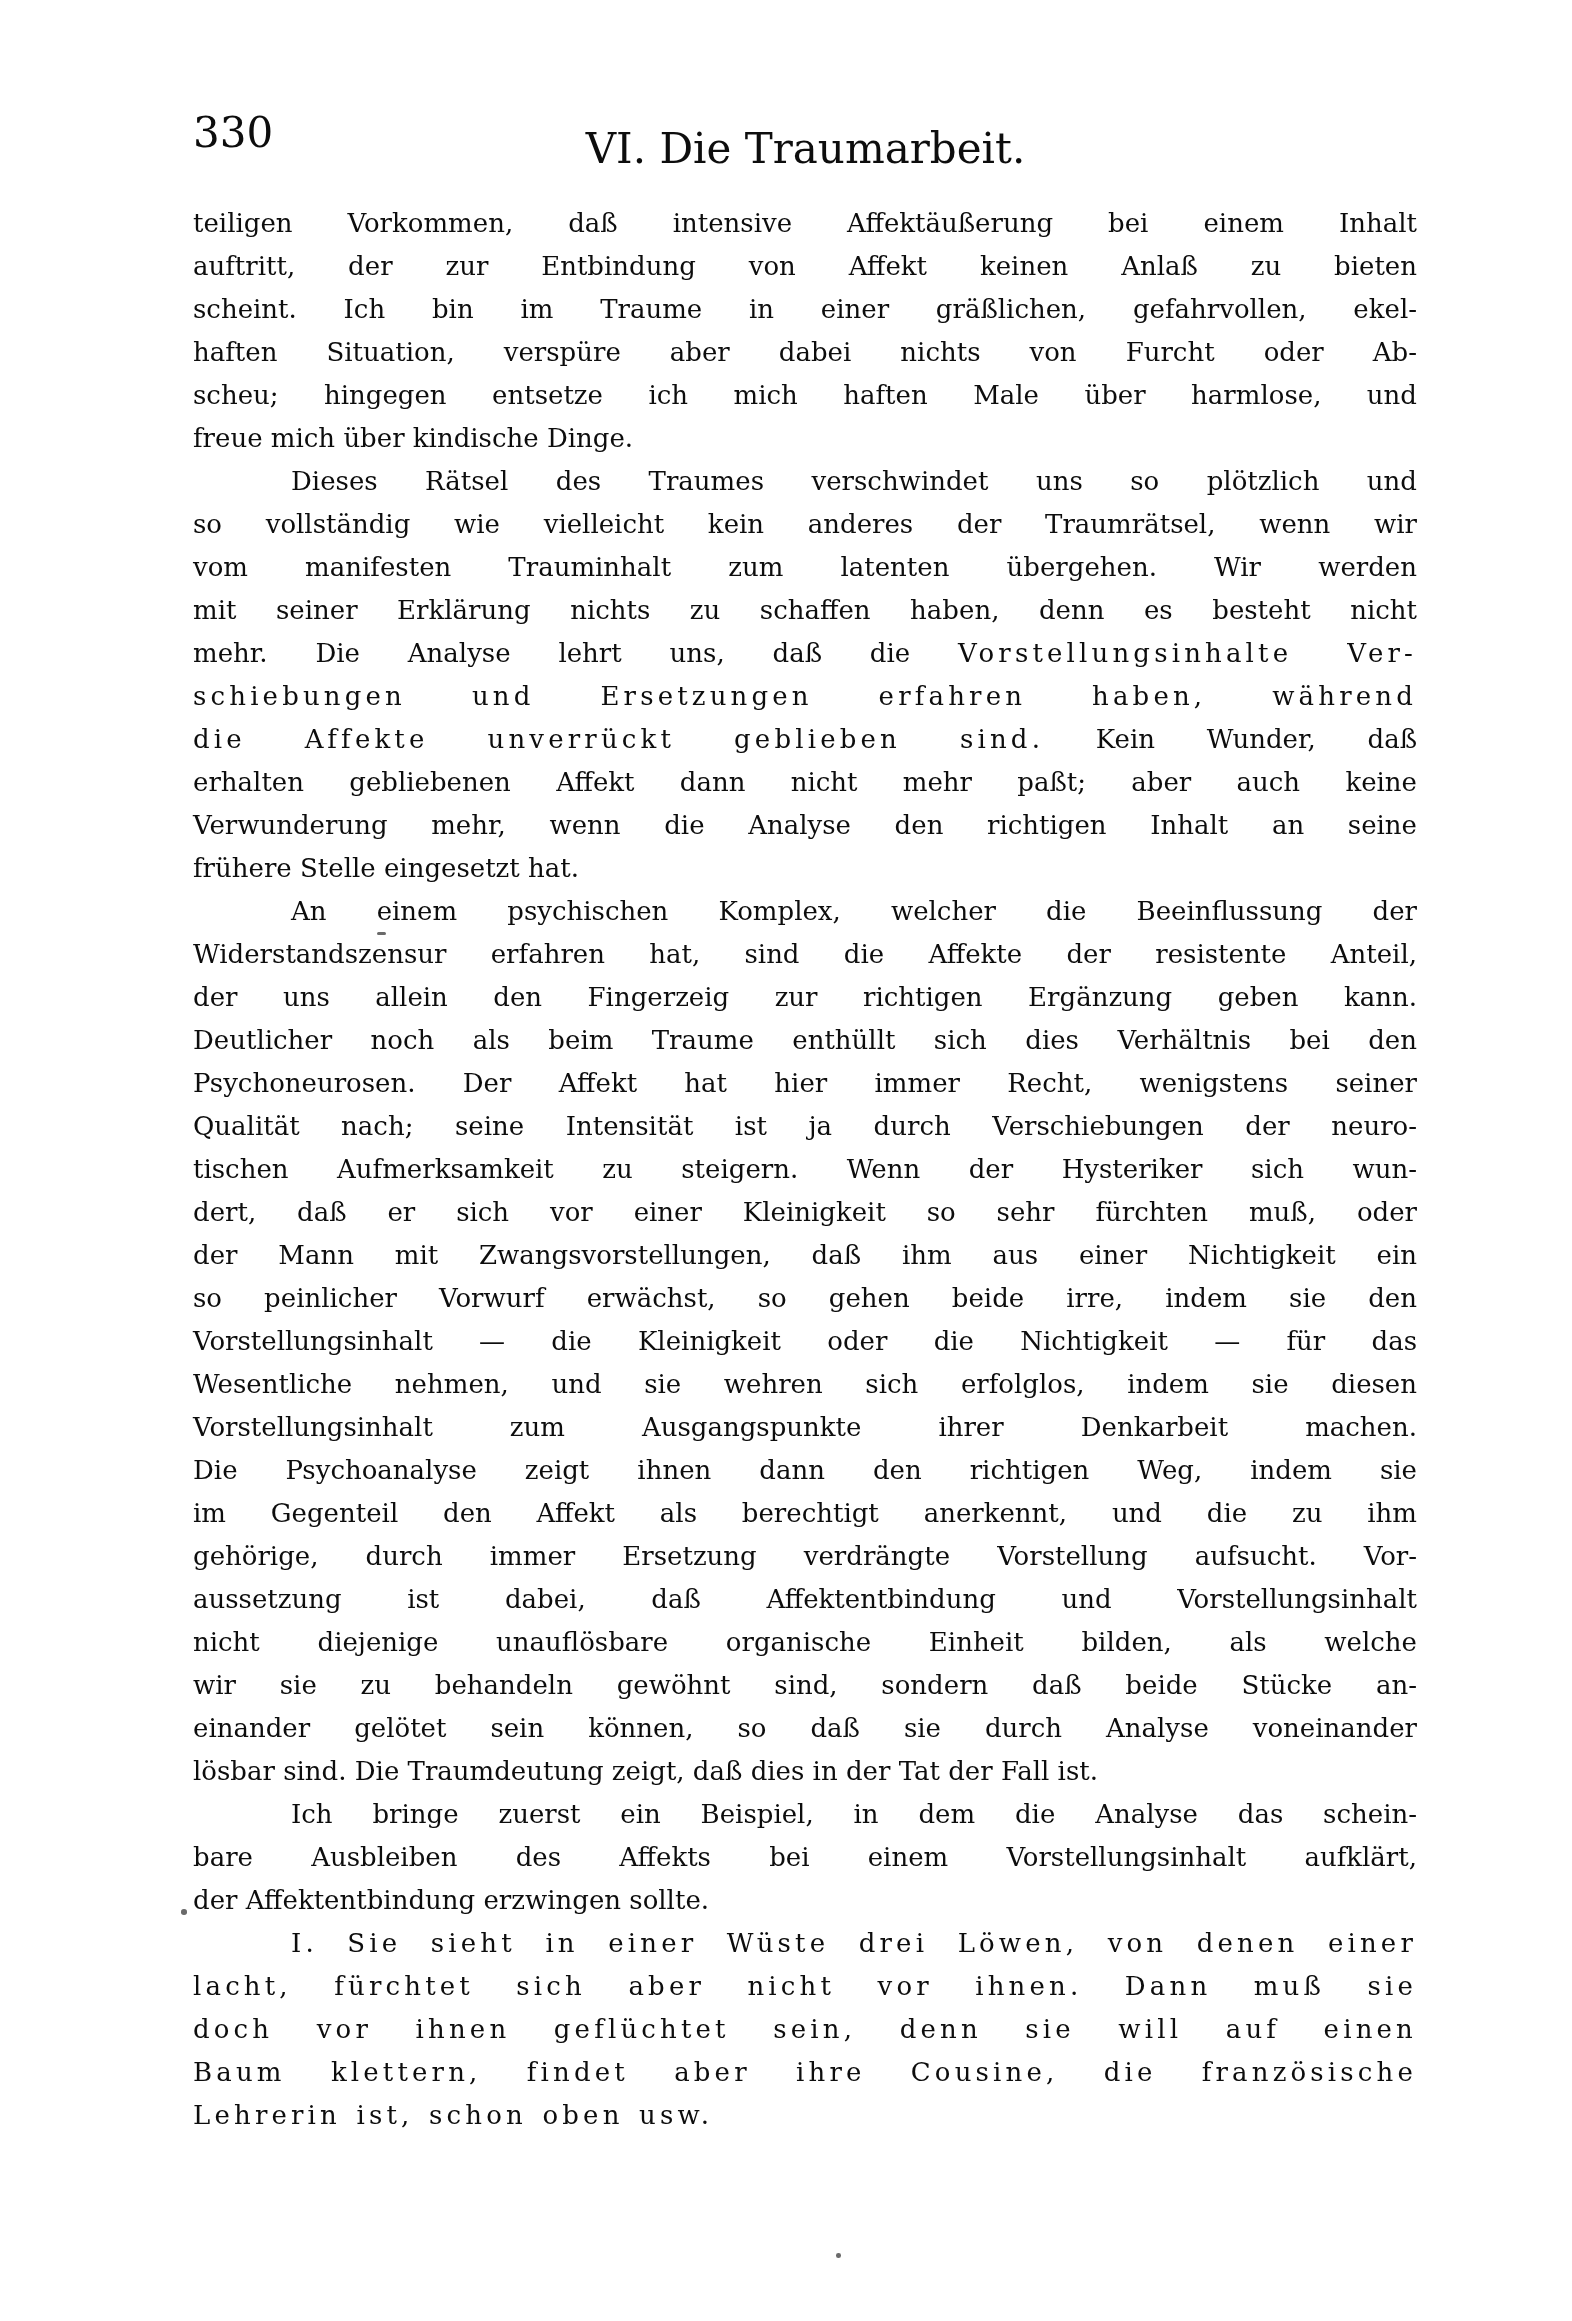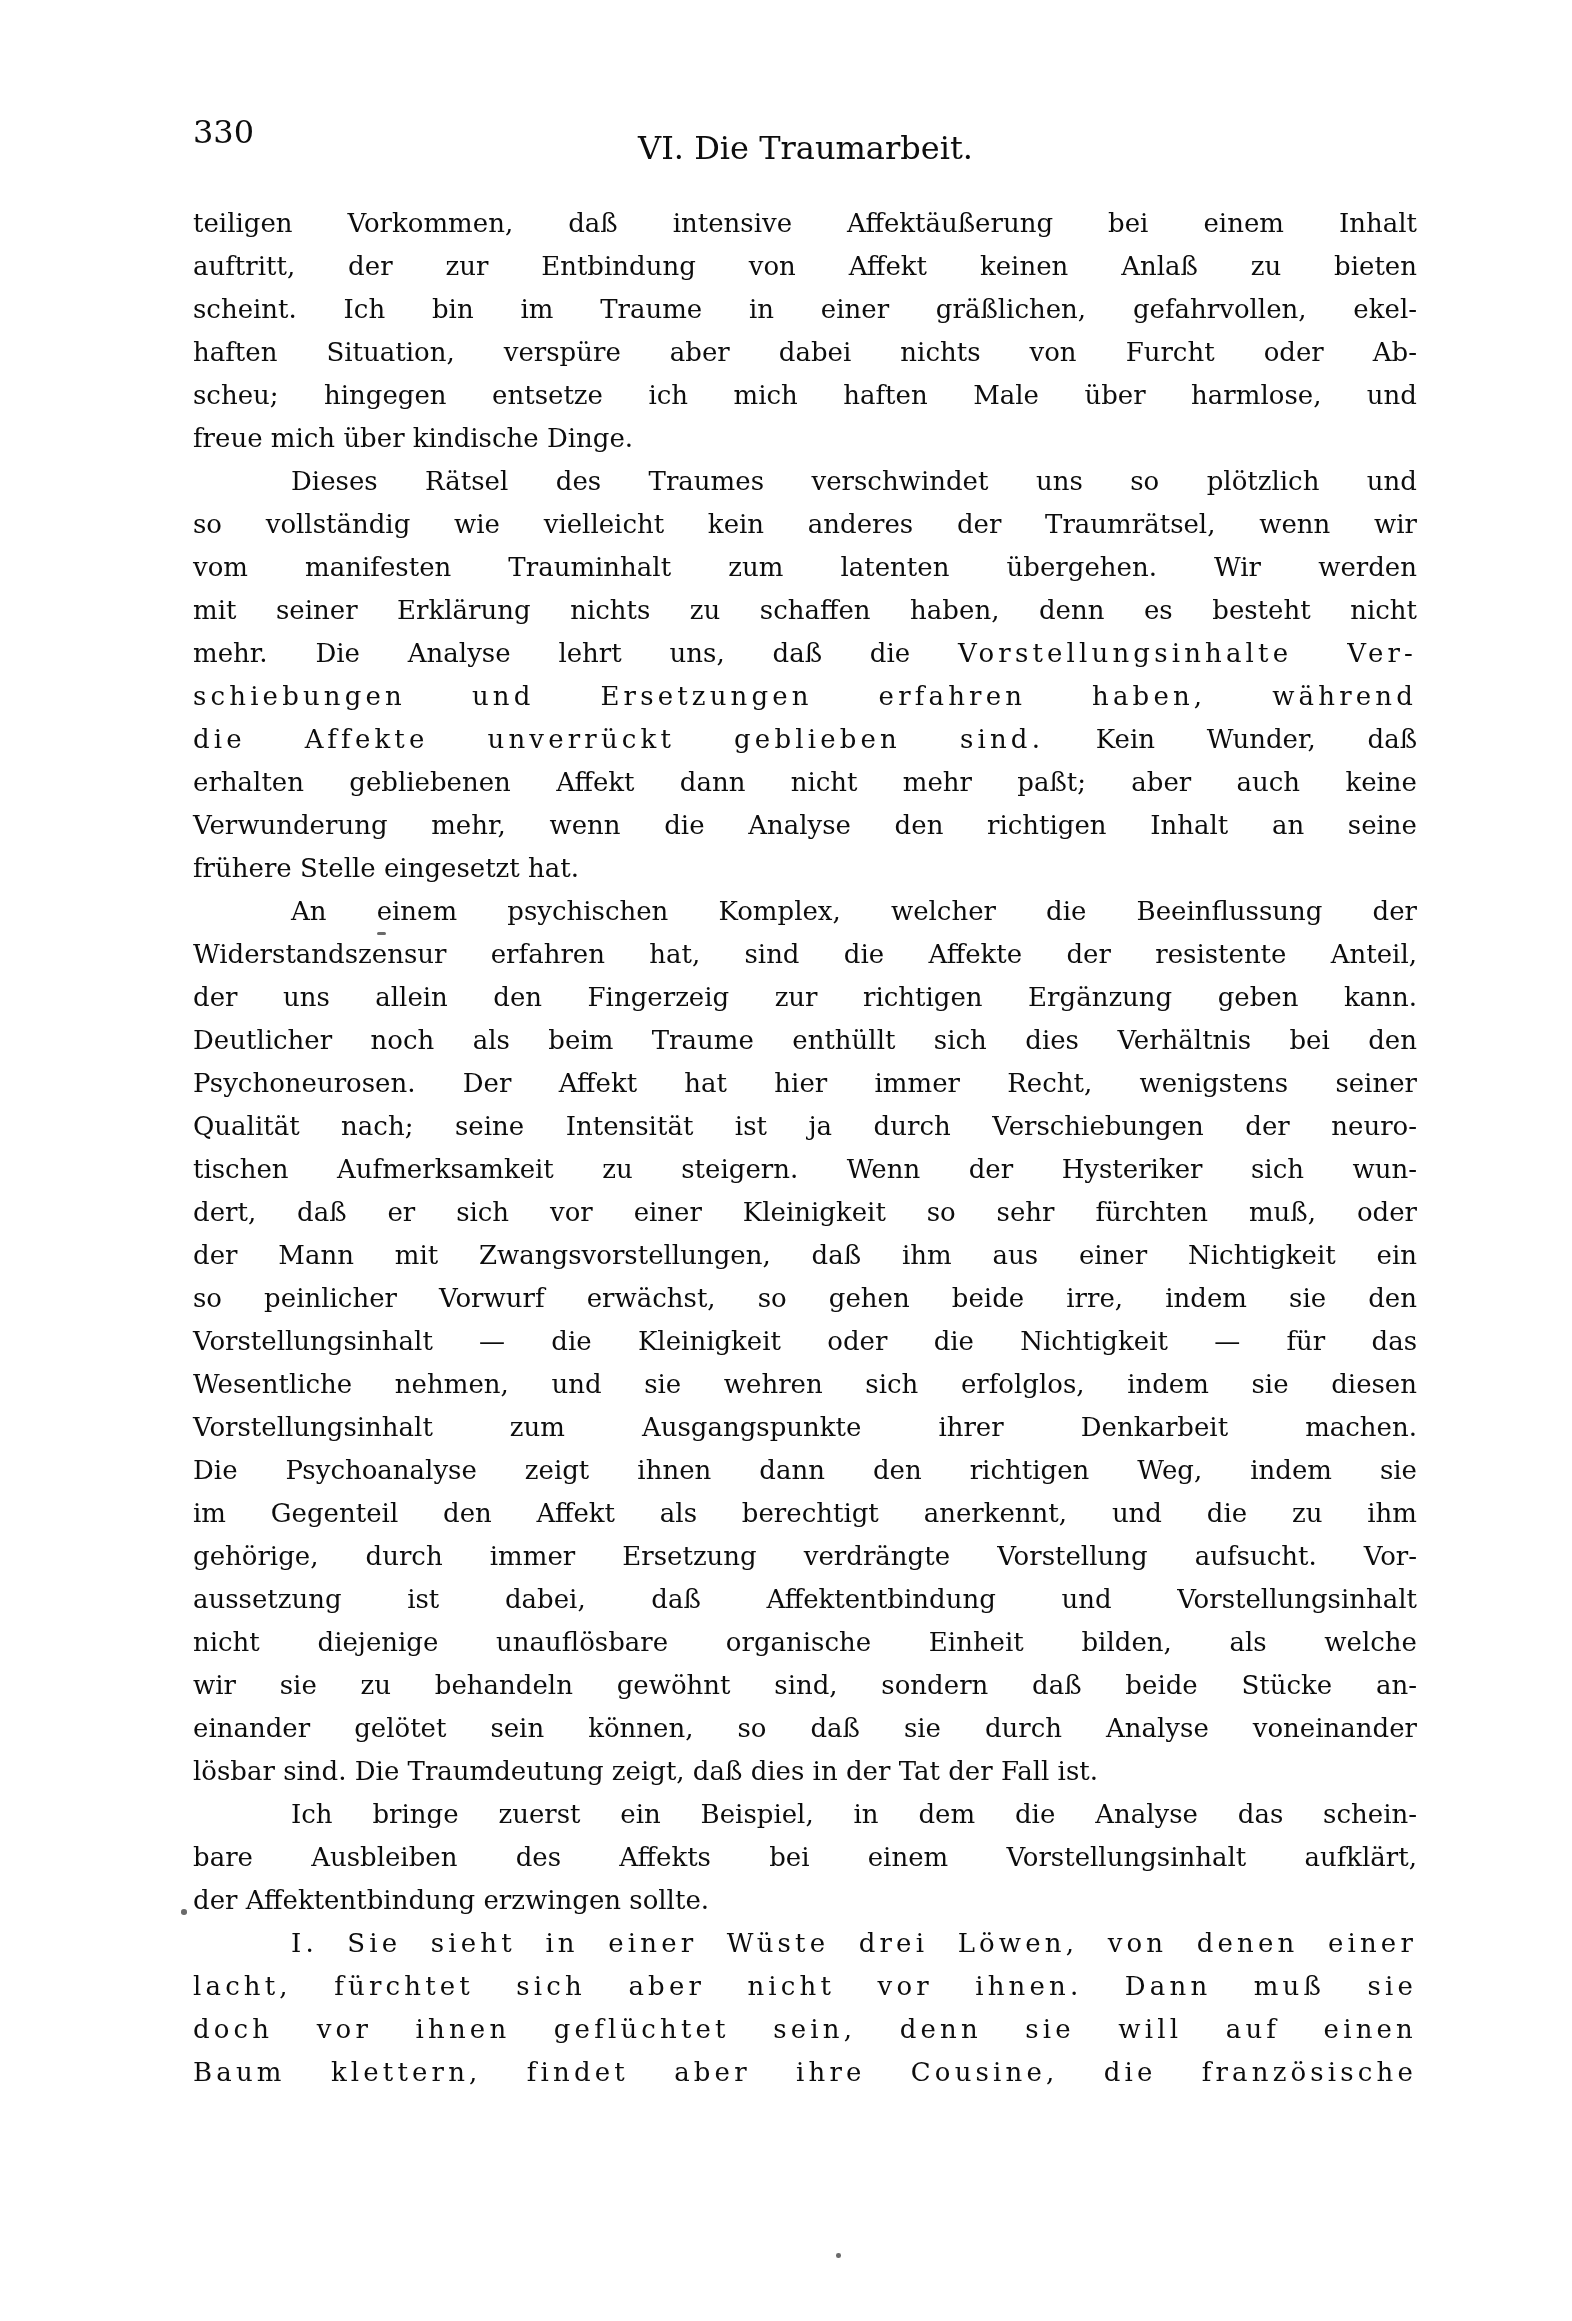--- a/index.html
+++ b/index.html
@@ -12,21 +12,21 @@
     color:#0d0d0d;
     font-family:"DejaVu Serif","Liberation Serif",serif;
     overflow:hidden;
   }
   .running-head{
     position:absolute;
     left:193px;
     right:155px;
     top:111px;
     height:43px;
-    font-size:32px;
+    font-size:42px;
     line-height:43px;
   }
   .page-number{
     position:absolute;
     left:0;
     top:0;
   }
   .chapter-title{
     position:absolute;
     left:0;
@@ -114,20 +114,21 @@
       <div class="line"><span>wir sie zu behandeln gewöhnt sind, sondern daß beide Stücke an-</span></div>
       <div class="line"><span>einander gelötet sein können, so daß sie durch Analyse voneinander</span></div>
       <div class="line end"><span>lösbar sind. Die Traumdeutung zeigt, daß dies in der Tat der Fall ist.</span></div>
       <div class="line ind"><span>Ich bringe zuerst ein Beispiel, in dem die Analyse das schein-</span></div>
       <div class="line"><span>bare Ausbleiben des Affekts bei einem Vorstellungsinhalt aufklärt,</span></div>
       <div class="line end"><span>der Affektentbindung erzwingen sollte.</span></div>
       <div class="line ind"><span class="sp">I. Sie sieht in einer Wüste drei Löwen, von denen einer</span></div>
       <div class="line"><span class="sp">lacht, fürchtet sich aber nicht vor ihnen. Dann muß sie</span></div>
       <div class="line"><span class="sp">doch vor ihnen geflüchtet sein, denn sie will auf einen</span></div>
       <div class="line"><span class="sp">Baum klettern, findet aber ihre Cousine, die französische</span></div>
+      <div class="line end"><span class="sp">Lehrerin ist, schon oben usw.</span></div>
     </div>
 
   <div class="speck dash" style="left:377px;top:932px;width:8.5px;height:2.8px;"></div>
   <div class="speck" style="left:181px;top:1909px;width:5.6px;height:5.6px;"></div>
   <div class="speck" style="left:836px;top:2253px;width:4.7px;height:4.7px;"></div>
 
 </div>
 
 
 </body></html>

